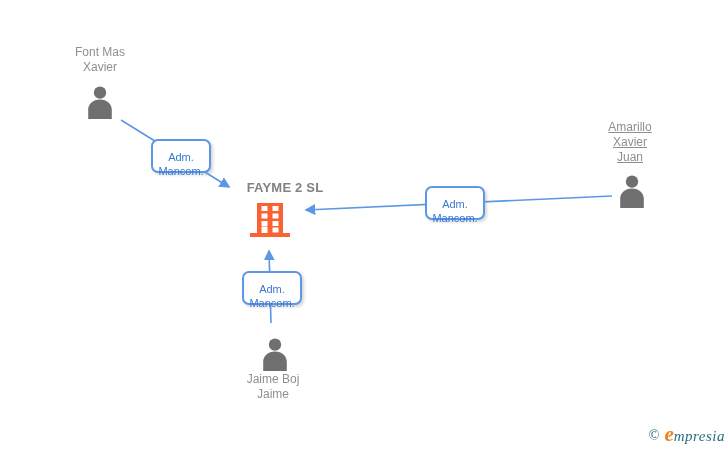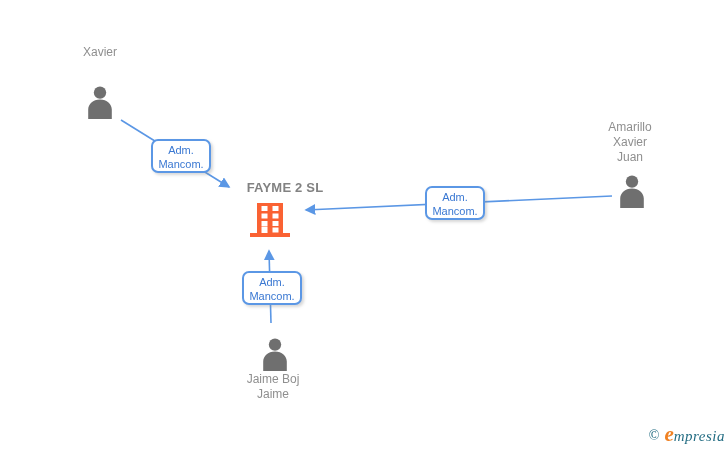--- a/index.html
+++ b/index.html
@@ -26,29 +26,29 @@
   .company-label{
     position:absolute;width:150px;text-align:center;font-weight:bold;
     color:var(--company-gray);font-size:13px;line-height:15px;z-index:2;letter-spacing:.2px;
   }
   .person{position:absolute;width:32px;height:33px;z-index:2;}
   .person svg{display:block;width:100%;height:100%;fill:var(--person-gray);}
   .building{position:absolute;left:250px;top:203px;width:40px;height:34px;z-index:2;}
   .rel-box{
     position:absolute;width:60px;height:34px;box-sizing:border-box;background:#fff;
     border:2px solid var(--accent-blue);border-radius:7px;color:var(--label-blue);
-    font-size:11px;line-height:14px;text-align:center;padding-top:2px;
+    font-size:11px;line-height:14px;text-align:center;padding-top:9px;
     box-shadow:2px 2px 3px rgba(140,140,140,.35);z-index:3;cursor:pointer;
   }
   .rel-box span{display:block;}
   .box-1{left:151px;top:139px;}
   .box-2{left:425px;top:186px;}
   .box-3{left:242px;top:271px;}
   .label-1{left:40px;top:45px;}
-  .label-2{left:570px;top:120px;}
+  .label-2{left:570px;top:120px;text-decoration:underline;}
   .label-3{left:213px;top:372px;}
   .person-1{left:84px;top:86px;}
   .person-2{left:616px;top:175px;}
   .person-3{left:259px;top:338px;}
   .company-label{left:210px;top:180px;}
   .logo{
     position:absolute;right:3px;bottom:3px;z-index:2;
     font-family:"Liberation Serif",serif;white-space:nowrap;cursor:pointer;
   }
   .logo .copy{color:var(--logo-teal);font-size:14px;vertical-align:1px;margin-right:5px;}
@@ -65,20 +65,21 @@
       <marker id="arr" viewBox="0 0 10 10" refX="8.5" refY="5" markerUnits="userSpaceOnUse" markerWidth="11" markerHeight="11" orient="auto-start-reverse">
         <path d="M0 0 L10 5 L0 10 z" style="fill:var(--accent-blue)"></path>
       </marker>
     </defs>
     <line x1="121" y1="120" x2="229" y2="187" marker-end="url(#arr)"></line>
     <line x1="612" y1="196" x2="306" y2="210" marker-end="url(#arr)"></line>
     <line x1="271" y1="323" x2="269" y2="251" marker-end="url(#arr)"></line>
   </svg>
 
   <div class="name-label label-1">
+    <div>Font Mas</div>
     <div>Xavier</div>
   </div>
   <div class="person person-1">
     <svg viewBox="0 0 32 33">
       <circle cx="16" cy="6.6" r="6.2"></circle>
       <path d="M16 13.5c-7 0-11.8 4.8-11.8 10V33h23.6v-9.5c0-5.2-4.8-10-11.8-10z"></path>
     </svg>
   </div>
 
   <div class="name-label label-2">

